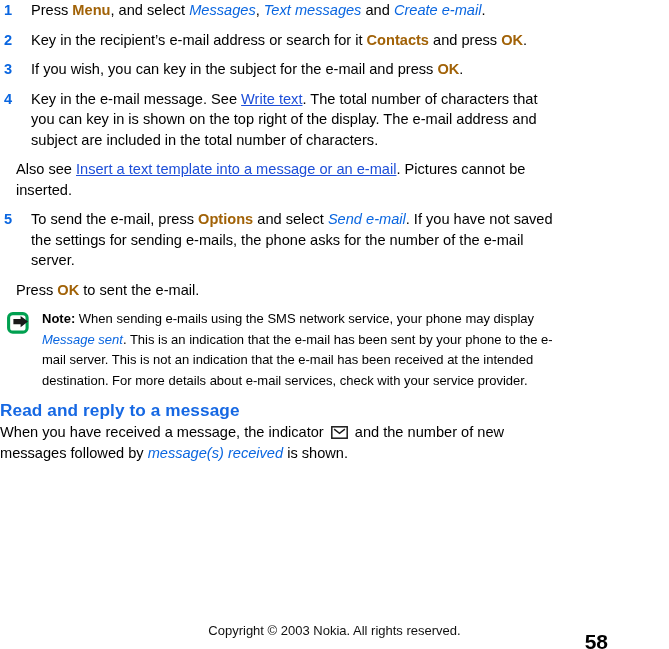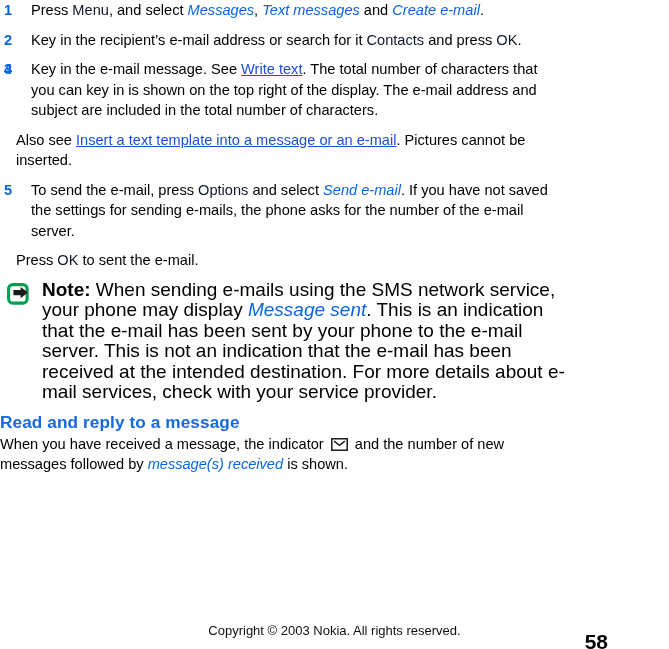--- a/index.html
+++ b/index.html
@@ -57,40 +57,40 @@
     position: relative;
     padding-left: 16px;
     padding-right: 104px;
     margin: 0 0 9px 0;
     font-size: 14.6px;
     line-height: 20.5px;
   }
 
   
   .ui {             
-    color: #0f172a;
-    font-weight: normal;
+    color: #a16207;
+    font-weight: bold;
   }
   .uiitalic {       
     color: #0a66e0;
     font-style: italic;
   }
   .link {
     color: #1d4ed8;
     text-decoration: underline;
   }
   .b { font-weight: bold; }
 
   
   .note {
     position: relative;
     margin: 7px 0 0 0;
     padding-left: 42px;
     padding-right: 104px;
-    font-size: 19px;
+    font-size: 13px;
     line-height: 20.5px;
   }
   .note-icon {
     position: absolute;
     left: 7px;
     top: 3px;
     width: 27px;
     height: 25px;
   }
 
@@ -162,20 +162,21 @@
       <span><span>Press </span><span class="ui">Menu</span><span>, and select </span><span class="uiitalic">Messages</span><span>, </span><span class="uiitalic">Text messages</span><span> and </span><span class="uiitalic">Create e-mail</span><span>.</span></span>
     </div>
 
     <div class="step">
       <span class="step-num">2</span>
       <span><span>Key in the recipient’s e-mail address or search for it </span><span class="ui">Contacts</span><span> and press </span><span class="ui">OK</span><span>.</span></span>
     </div>
 
     <div class="step">
       <span class="step-num">3</span>
+      <span><span>If you wish, you can key in the subject for the e-mail and press </span><span class="ui">OK</span><span>.</span></span>
     </div>
 
     <div class="step">
       <span class="step-num">4</span>
       <span><span>Key in the e-mail message. See </span><a class="link" href="#">Write text</a><span>. The total number of characters that you can key in is shown on the top right of the display. The e-mail address and subject are included in the total number of characters.</span></span>
     </div>
     <div class="sub-para">
       <span>Also see </span><a class="link" href="#">Insert a text template into a message or an e-mail</a><span>. Pictures cannot be inserted.</span>
     </div>
 

